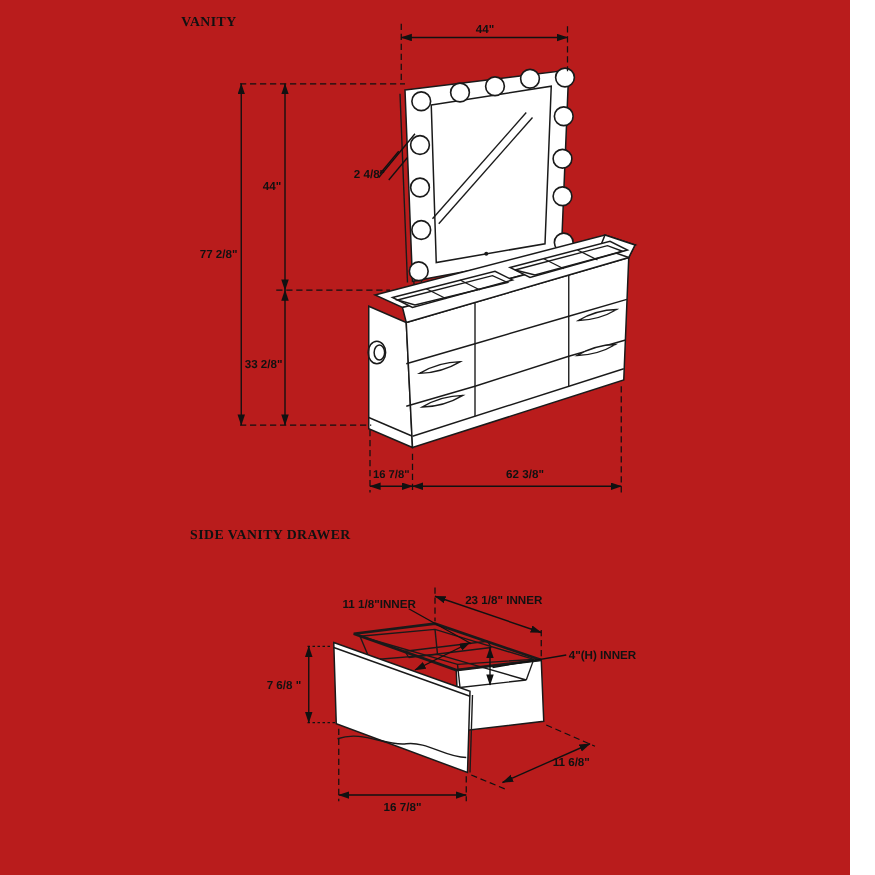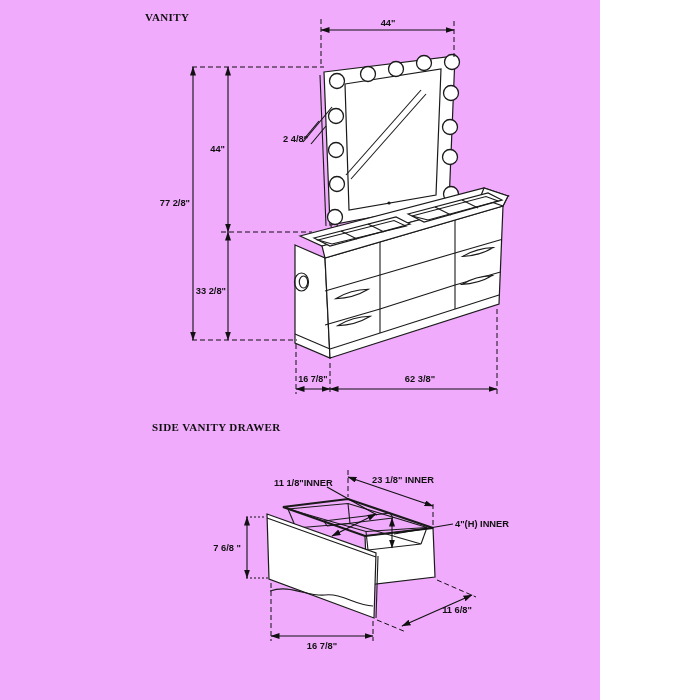--- a/index.html
+++ b/index.html
@@ -1,16 +1,16 @@
 <!DOCTYPE html>
 <html><head>
 <meta charset="utf-8">
 <style>
   html,body{margin:0;padding:0;background:#fff;}
-  .canvas{position:relative;width:600px;height:700px;background:#f0abfc;overflow:hidden;text-decoration:underline;}
+  .canvas{position:relative;width:680px;height:700px;background:#b91c1c;overflow:hidden;text-decoration:underline;}
   svg{display:block;}
   .dim-label{font-family:"Liberation Sans",sans-serif;font-weight:bold;font-size:9.3px;fill:#111;}
   .dim-label-sm{font-family:"Liberation Sans",sans-serif;font-weight:bold;font-size:9px;fill:#111;}
   .title-label{font-family:"Liberation Serif",serif;font-weight:bold;font-size:11px;fill:#111;letter-spacing:.4px;}
   .ln{stroke:#1a1a1a;stroke-width:1.1;fill:none;}
   .ln-thick{stroke:#1a1a1a;stroke-width:2.2;fill:none;}
   .fillw{fill:#ffffff;stroke:#1a1a1a;stroke-width:1.2;}
   .dimln{stroke:#111;stroke-width:1.1;fill:none;}
   .dash{stroke:#111;stroke-width:1;stroke-dasharray:5 3;fill:none;}
   .dots{stroke:#111;stroke-width:1;stroke-dasharray:2 2;fill:none;}

